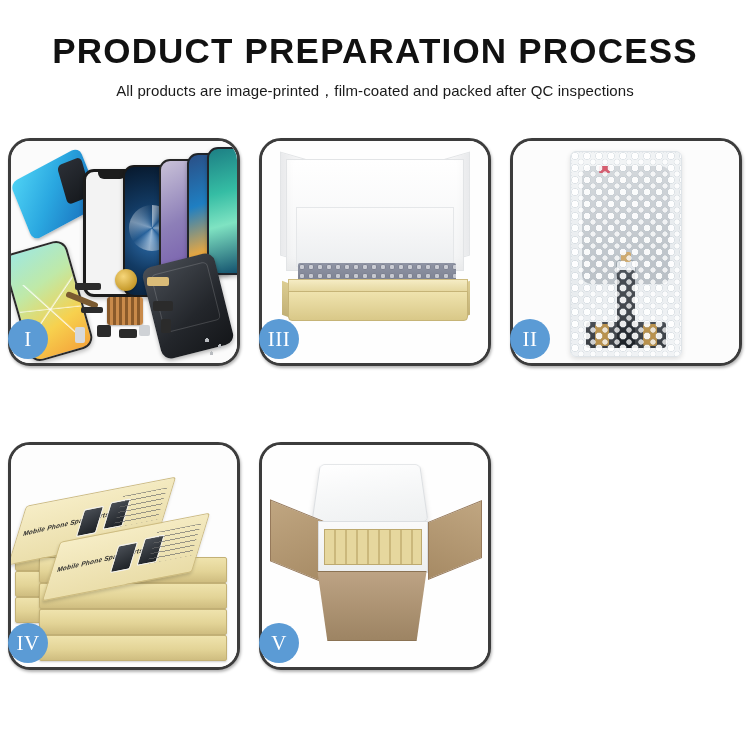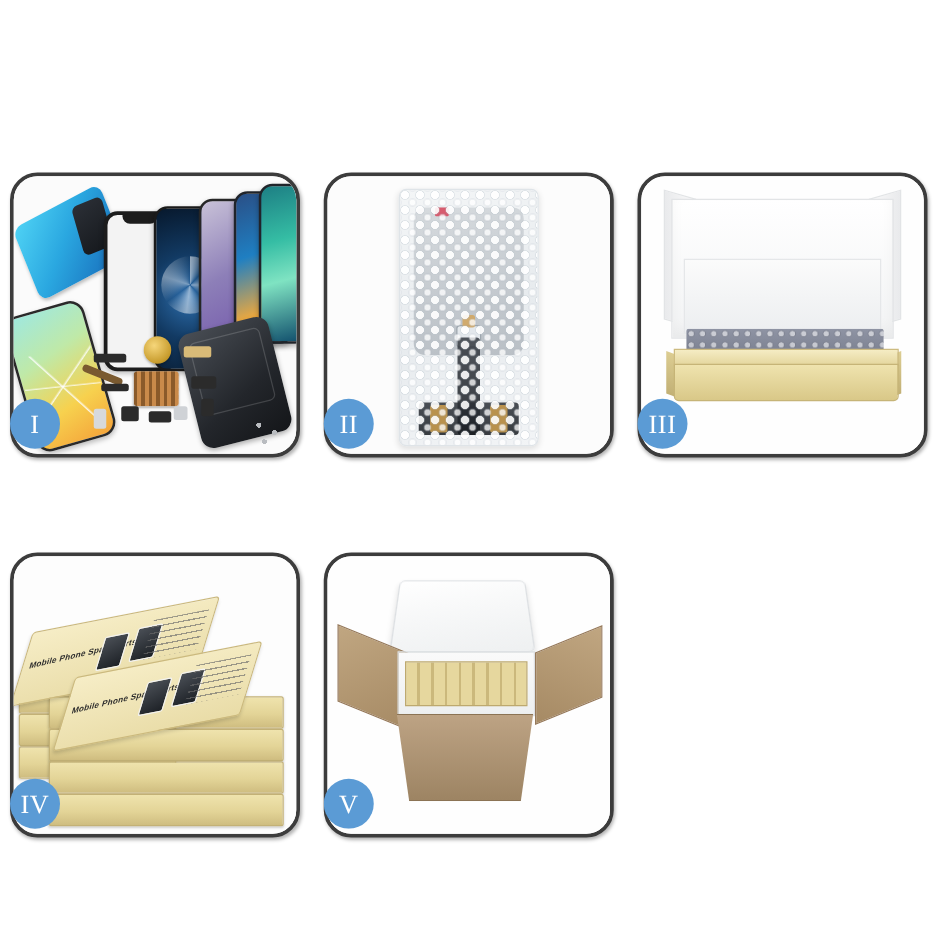--- a/index.html
+++ b/index.html
@@ -394,20 +394,24 @@
   .ct-seam2{
     position:absolute; left:46px; top:176px; width:16px; height:20px;
     background:rgba(120,100,74,.5);
   }
 </style>
 </head>
 <body>
 
 <div class="page">
 
+  <div class="header">
+    <div class="title">PRODUCT PREPARATION PROCESS</div>
+    <div class="subtitle">All products are image-printed，film-coated and packed after QC inspections</div>
+  </div>
 
   <div class="grid">
 
     <div class="panel">
       <div class="panel-inner p1">
         <div class="scr-blue"></div>
         <div class="phone-white"></div>
         <div class="phone-dark"></div>
         <div class="phone-purple"></div>
         <div class="phone-blue2"></div>
@@ -425,52 +429,52 @@
         <div class="tinypart tp6"></div>
         <div class="tinypart tp7"></div>
         <div class="tinypart tp8"></div>
         <div class="tinypart tp9"></div>
         <div class="screws"></div>
       </div>
       <div class="badge">I</div>
     </div>
 
     <div class="panel">
+      <div class="panel-inner p3">
+        <div class="lid-flap-l"></div>
+        <div class="lid-flap-r"></div>
+        <div class="lid-back"></div>
+        <div class="foam"></div>
+        <div class="tray-gray"></div>
+        <div class="tray-side-l"></div>
+        <div class="tray-side-r"></div>
+        <div class="tray-gold-lip"></div>
+        <div class="tray-gold-front"></div>
+      </div>
+      <div class="badge">III</div>
+    </div>
+
+    <div class="panel">
       <div class="panel-inner p2">
         <div class="bubblebag">
           <div class="inner-screen"></div>
           <div class="flex-head"></div>
           <div class="gold-dot"></div>
           <div class="flex-strip"></div>
           <div class="flex-foot"></div>
           <div class="gold-tab gt-l"></div>
           <div class="gold-tab gt-r"></div>
           <div class="redmark"></div>
           <div class="bubbles"></div>
         </div>
       </div>
       <div class="badge">II</div>
     </div>
 
     <div class="panel">
-      <div class="panel-inner p3">
-        <div class="lid-flap-l"></div>
-        <div class="lid-flap-r"></div>
-        <div class="lid-back"></div>
-        <div class="foam"></div>
-        <div class="tray-gray"></div>
-        <div class="tray-side-l"></div>
-        <div class="tray-side-r"></div>
-        <div class="tray-gold-lip"></div>
-        <div class="tray-gold-front"></div>
-      </div>
-      <div class="badge">III</div>
-    </div>
-
-    <div class="panel">
       <div class="panel-inner p4">
         <div class="stack">
           <div class="gbox" style="left:4px;  top:100px; width:126px;"></div>
           <div class="gbox" style="left:4px;  top:126px; width:126px;"></div>
           <div class="gbox" style="left:4px;  top:152px; width:126px;"></div>
           <div class="gbox" style="left:28px; top:112px; width:188px;"></div>
           <div class="gbox" style="left:28px; top:138px; width:188px;"></div>
           <div class="gbox" style="left:28px; top:164px; width:188px;"></div>
           <div class="gbox" style="left:28px; top:190px; width:188px;"></div>
 

